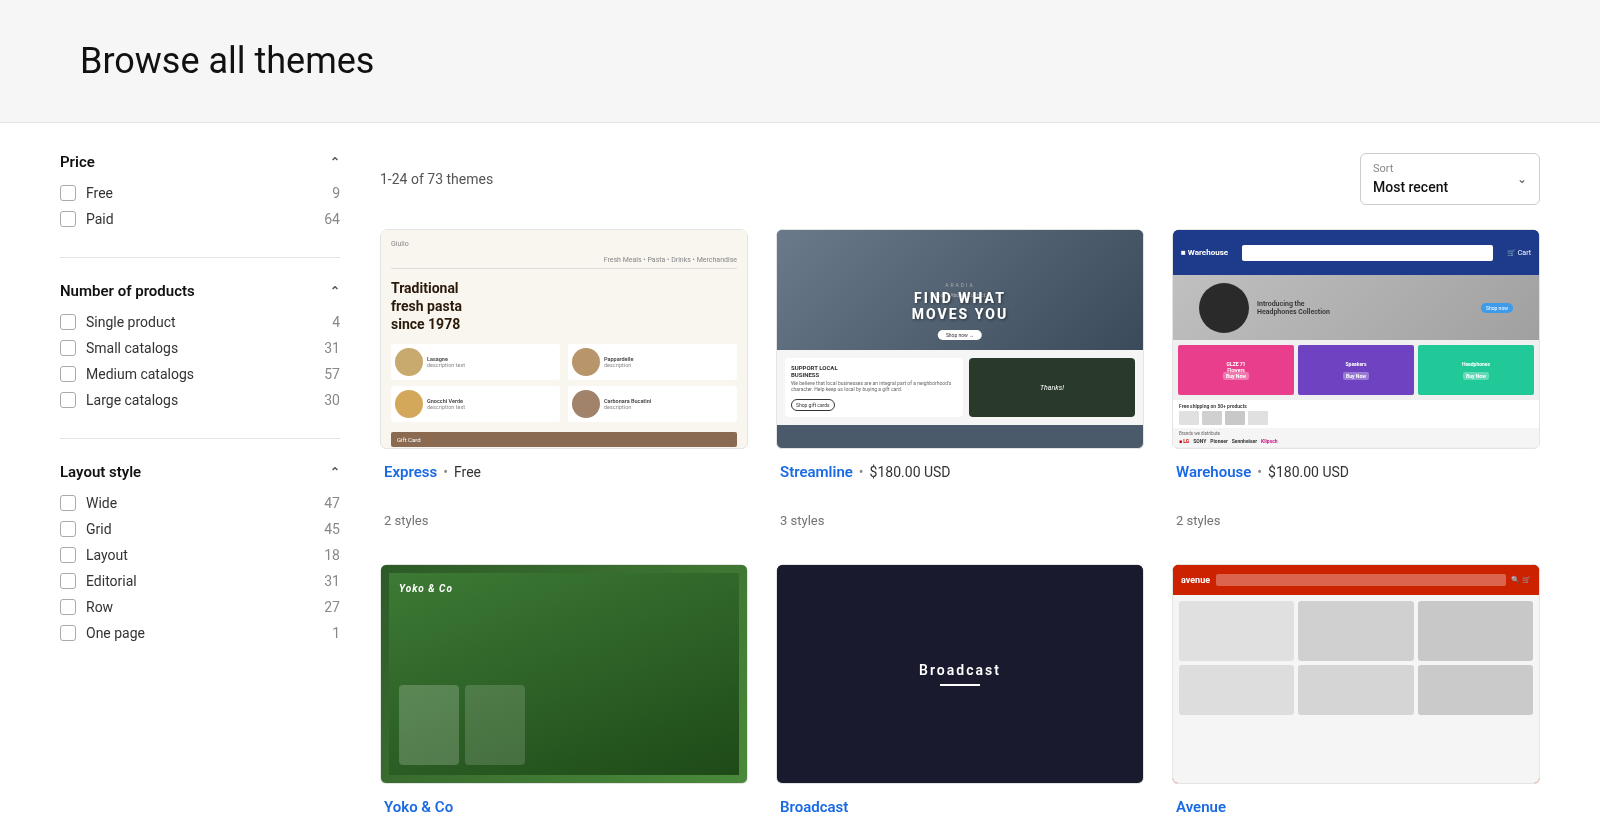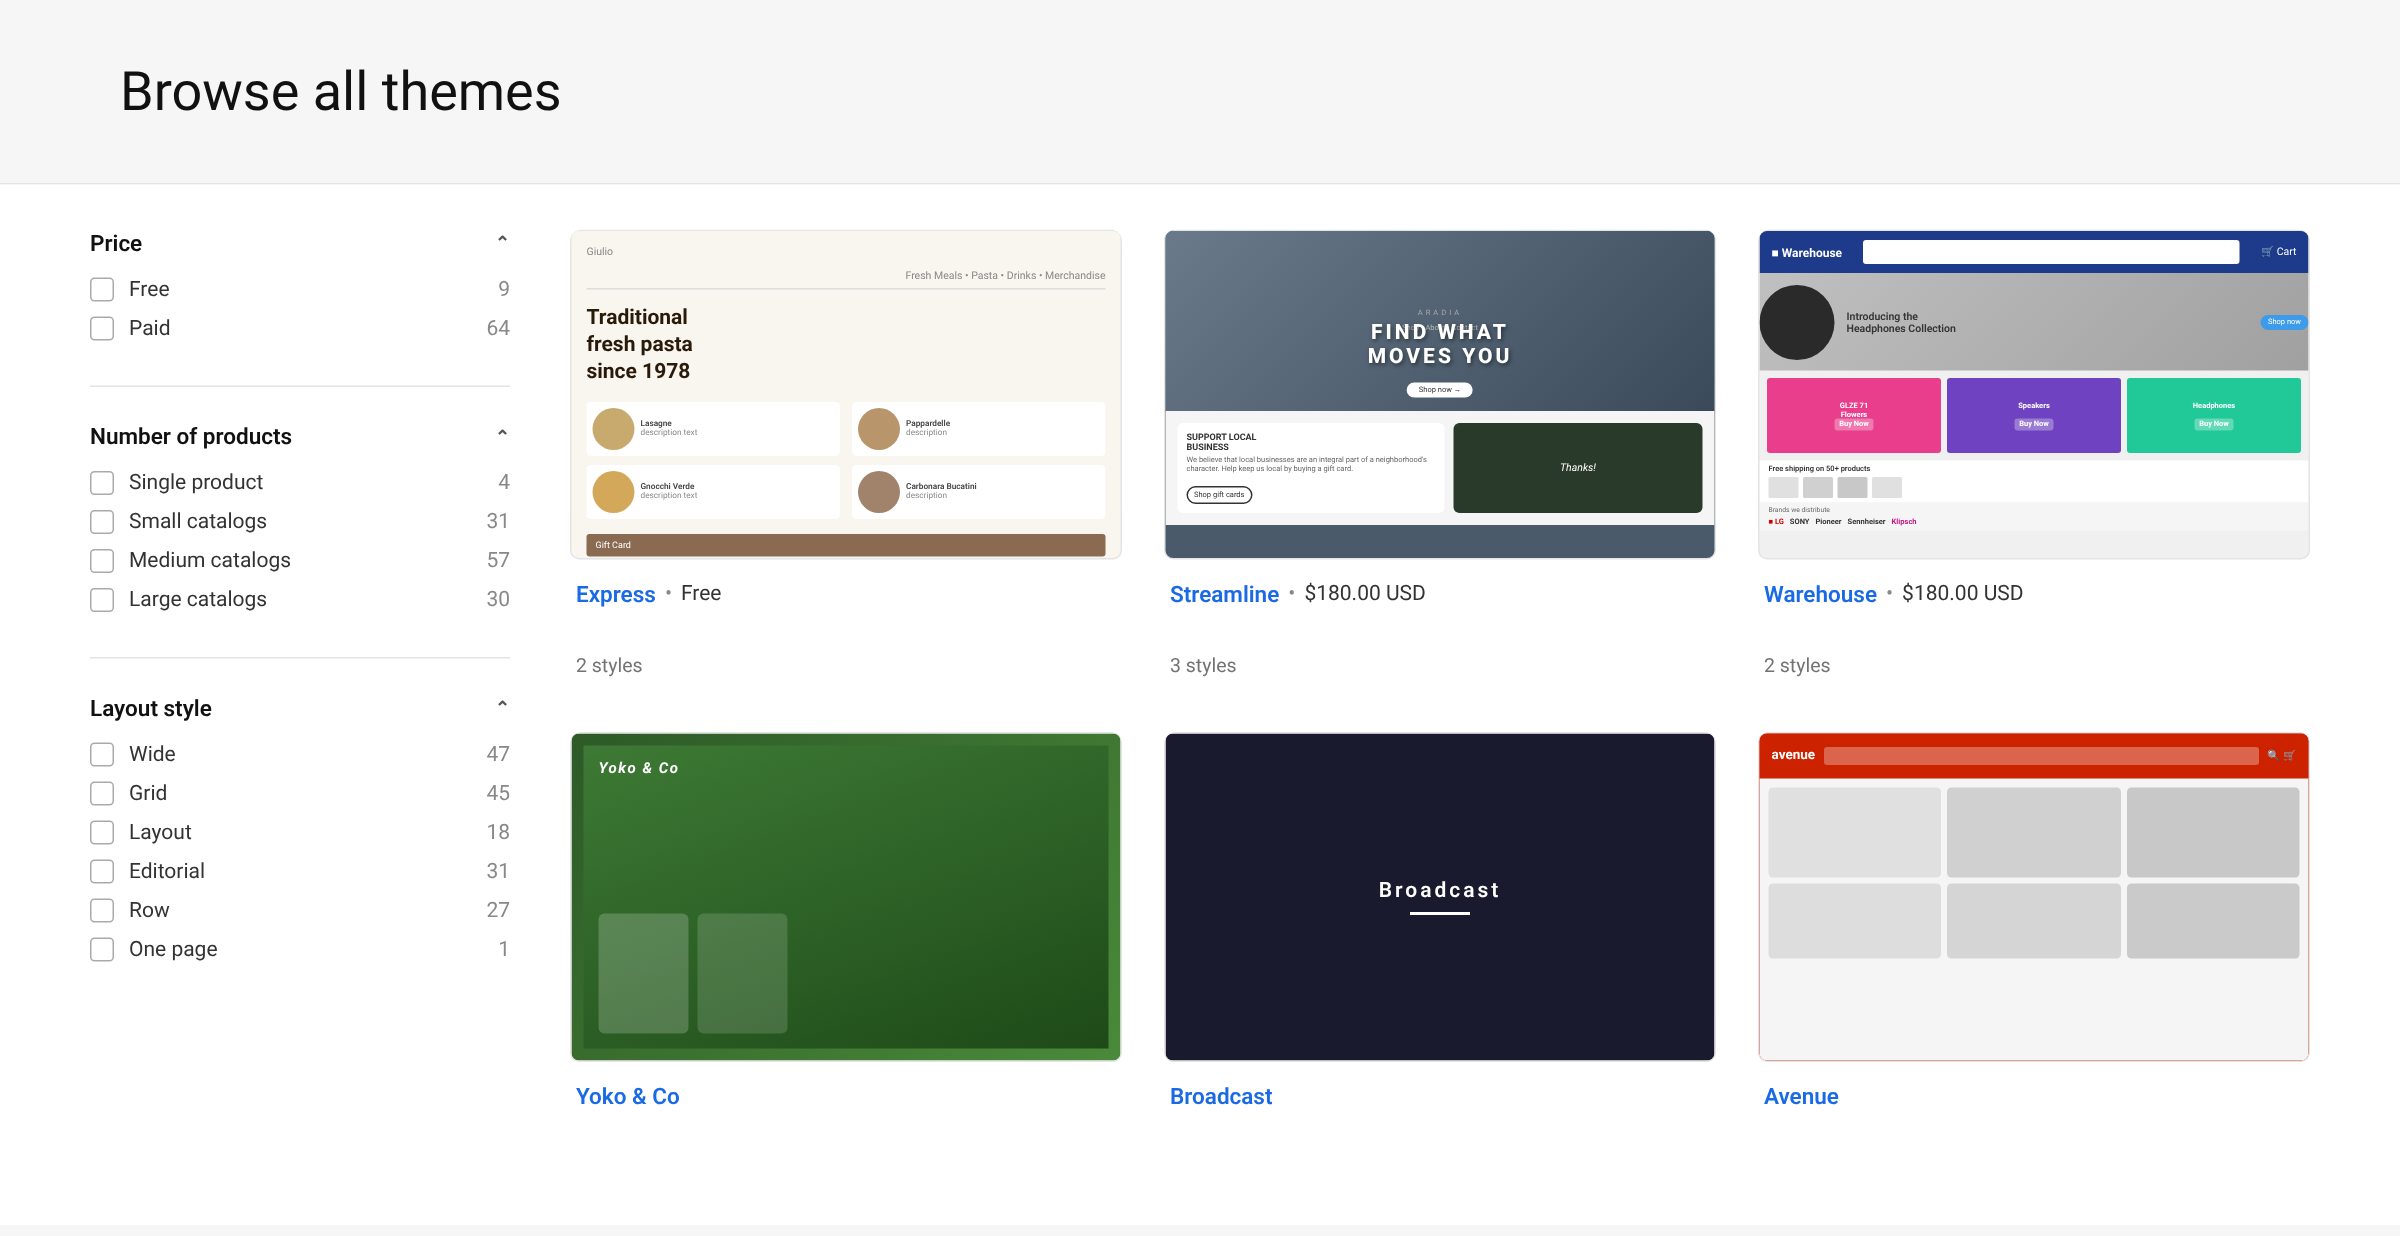--- a/index.html
+++ b/index.html
@@ -192,21 +192,21 @@
     }
     .preview-streamline .thanks-text { color: white; font-size: 7px; font-style: italic; }
 
     
     .preview-warehouse {
       background: #f0f0f0;
       display: flex;
       flex-direction: column;
     }
     .preview-warehouse .header-blue {
-      background: #1e3a8a; height: 28px; display: flex; align-items: center; padding: 4px 8px; gap: 6px;
+      background: #1e3a8a; height: 45px; display: flex; align-items: center; padding: 4px 8px; gap: 6px;
     }
     .preview-warehouse .header-logo { color: white; font-size: 8px; font-weight: 700; }
     .preview-warehouse .header-search { flex: 1; background: white; height: 16px; border-radius: 2px; margin: 0 8px; }
 
     
     .preview-yoko { background: linear-gradient(135deg, #2d5a27, #4a8a3a); display: flex; align-items: flex-end; justify-content: flex-end; padding: 8px; }
     .preview-broadcast { background: #1a1a2e; display: flex; align-items: center; justify-content: center; }
     .preview-avenue { background: #cc2200; display: flex; flex-direction: column; }
 
     .theme-info {
@@ -348,20 +348,30 @@
           <label>One page</label>
         </div>
         <span class="count">1</span>
       </div>
     </div>
 
   </aside>
 
   <div class="content-area">
 
+    <div class="content-top">
+      <span class="themes-count">1-24 of 73 themes</span>
+      <div class="sort-control">
+        <div>
+          <span class="sort-label-small">Sort</span>
+          <span class="sort-value">Most recent</span>
+        </div>
+        <span class="sort-chevron">⌄</span>
+      </div>
+    </div>
 
     <div class="themes-grid">
 
       <div class="theme-card">
         <div class="theme-preview preview-express">
           <div class="nav-bar">
             <span>Giulio</span>
             <span style="margin-left:auto;">Fresh Meals • Pasta • Drinks • Merchandise</span>
           </div>
           <div class="hero-text">Traditional<br>fresh pasta<br>since 1978</div>
@@ -442,21 +452,21 @@
         </div>
       </div>
 
       <div class="theme-card">
         <div class="theme-preview preview-warehouse">
           <div class="header-blue">
             <span class="header-logo">■ Warehouse</span>
             <div class="header-search"></div>
             <span style="color:white;font-size:7px;">🛒 Cart</span>
           </div>
-          <div style="background:linear-gradient(135deg,#c0c0c0,#a0a0a0);height:65px;display:flex;align-items:center;padding:0 0;gap:8px;">
+          <div style="background:linear-gradient(135deg,#c0c0c0,#a0a0a0);height:65px;display:flex;align-items:center;padding:0 26px;gap:8px;">
             <div style="width:50px;height:50px;border-radius:50%;background:#2a2a2a;flex-shrink:0;"></div>
             <div style="font-size:7px;color:#333;font-weight:600;">Introducing the<br>Headphones Collection</div>
             <div style="margin-left:auto;background:#3d9be9;border-radius:10px;padding:2px 5px;font-size:5px;color:white;">Shop now</div>
           </div>
           <div class="color-blocks" style="padding:3px;">
             <div class="cb1">
                 <div class="cb-text">GLZE 71<br>Flowers<br><span style="background:rgba(255,255,255,0.3);padding:1px 3px;border-radius:2px;">Buy Now</span></div>
               </div>
             <div class="cb2">
                 <div class="cb-text">Speakers<br><br><span style="background:rgba(255,255,255,0.3);padding:1px 3px;border-radius:2px;">Buy Now</span></div>

